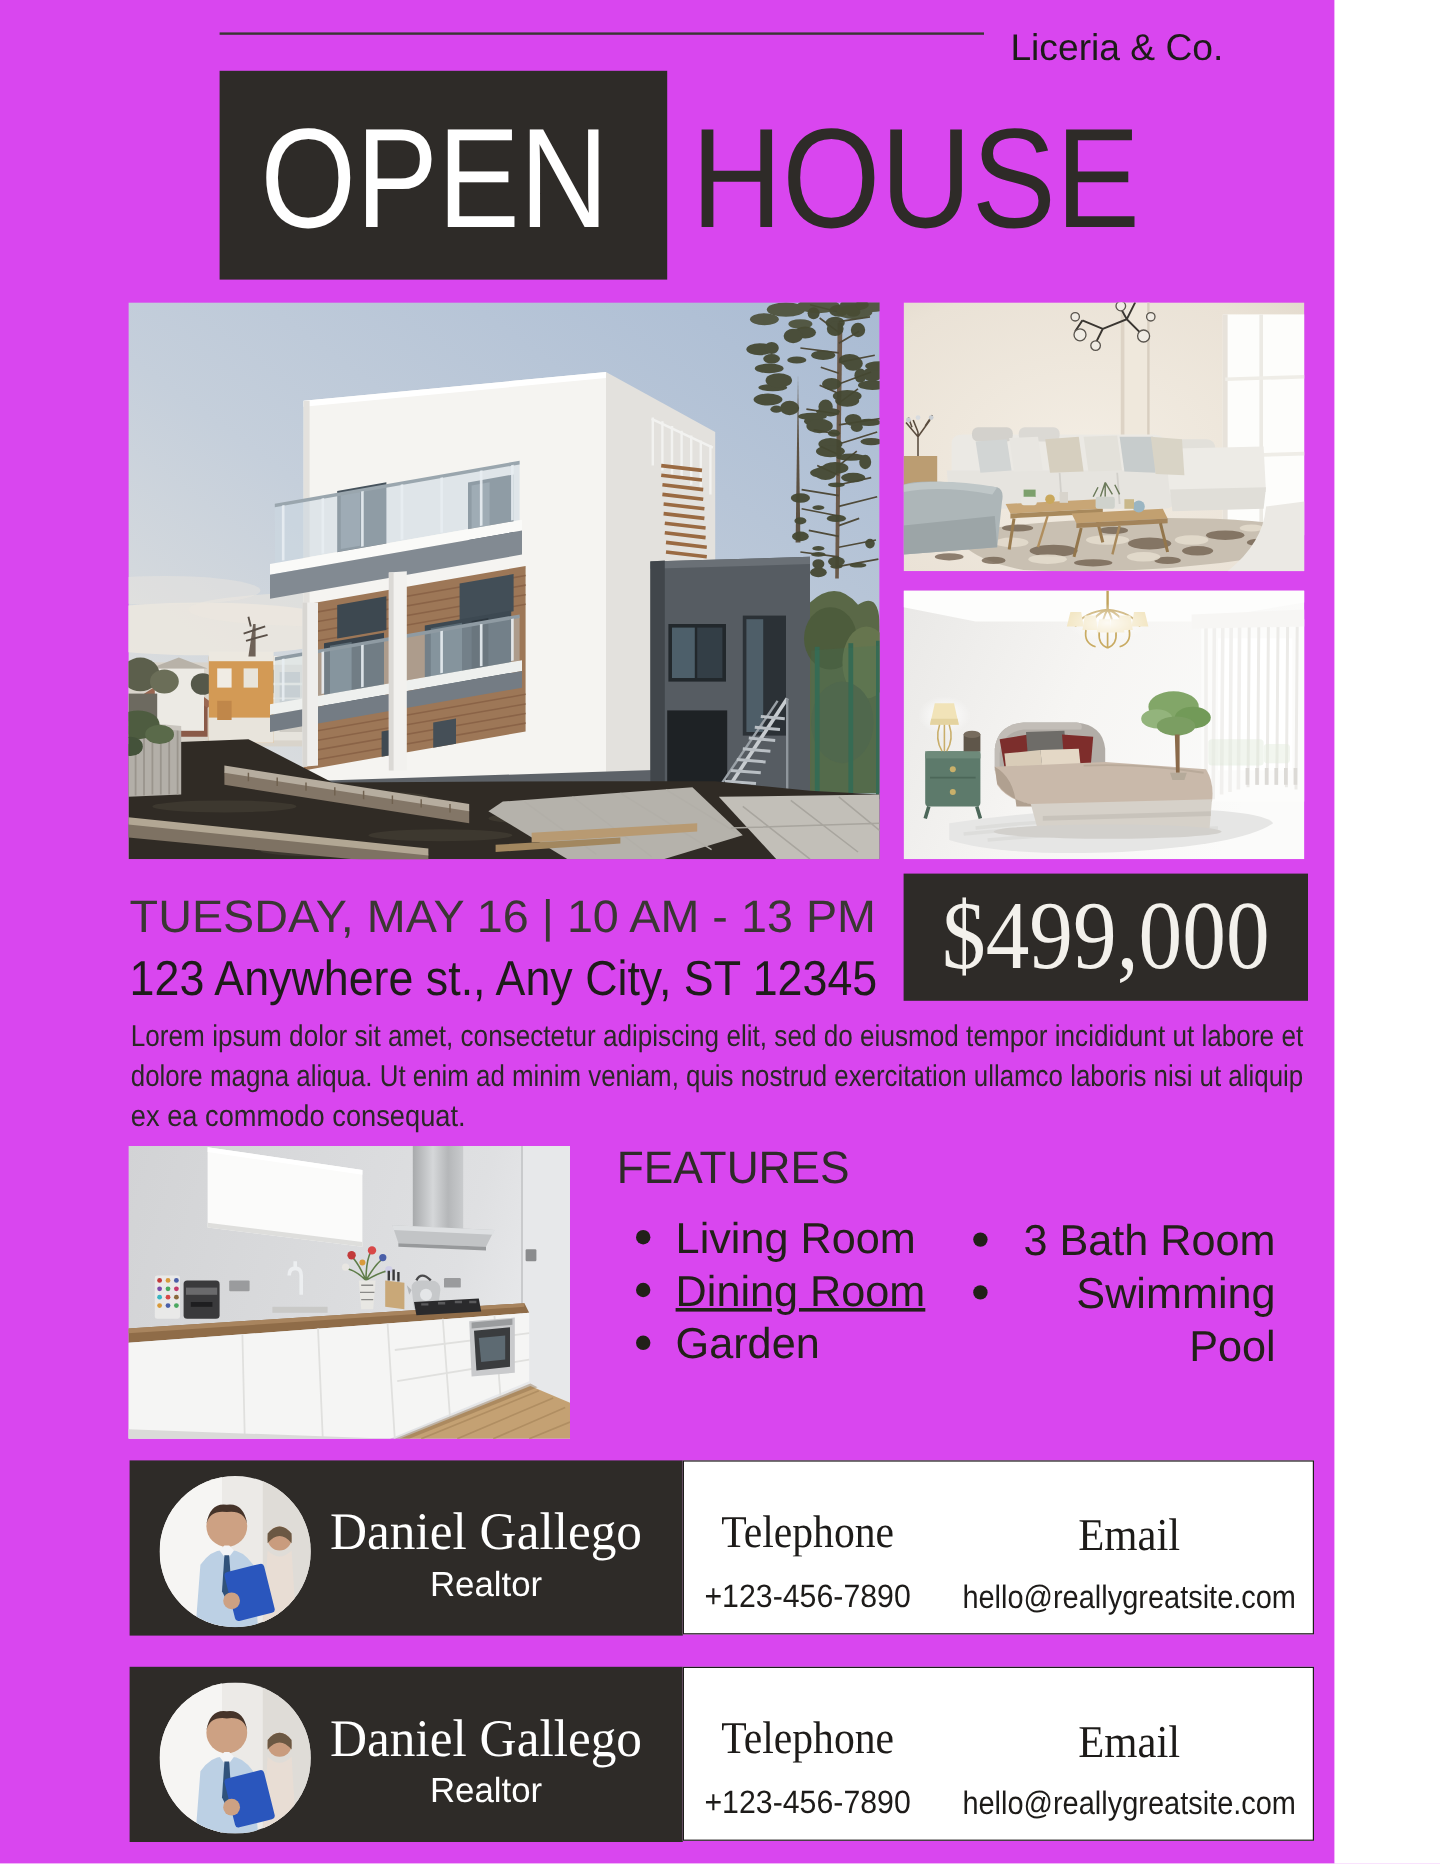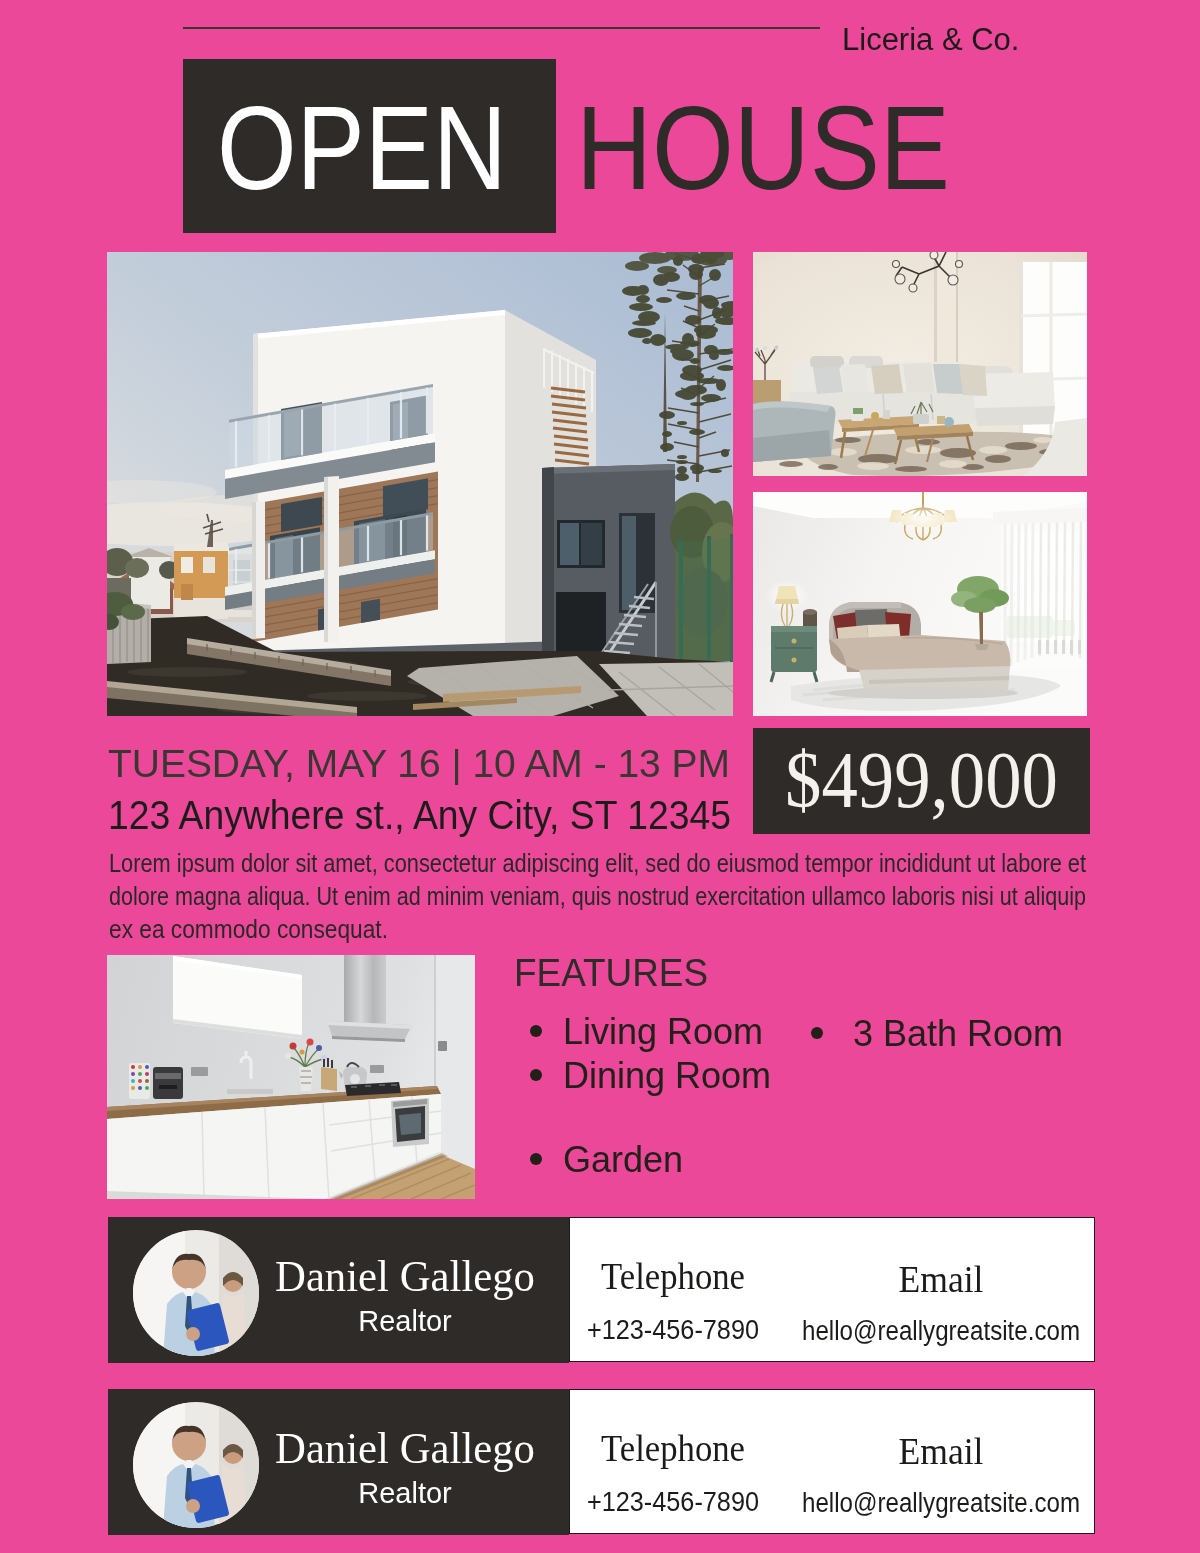--- a/index.html
+++ b/index.html
@@ -1,16 +1,16 @@
 <!DOCTYPE html>
 <html><head>
 <meta charset="utf-8">
 <style>
   html,body{margin:0;padding:0;background:#ffffff;}
-  .page{position:relative;width:1200px;height:1553px;background:#ec4899;overflow:hidden;
+  .page{position:relative;width:1112px;height:1553px;background:#d946ef;overflow:hidden;
         font-family:"Liberation Sans",sans-serif;}
   .abs{position:absolute;}
 </style>
 </head>
 <body>
 <div class="page">
 
   <div class="abs" style="left:183px;top:27px;width:637px;height:2px;background:#3a3733;"></div>
 
   <div class="abs" style="left:842px;top:22px;width:300px;font-size:31px;color:#1d1b19;letter-spacing:0px;">Liceria &amp; Co.</div>
@@ -726,26 +726,27 @@
     <path d="M244 244 L342 204 M274 244 L354 210 M304 244 L364 218 M334 244 L368 230" stroke="#b08e62" stroke-width="1.4" fill="none"></path>
     <path d="M222 244 L335 198 L341 201 L234 244 Z" fill="#8a6844" opacity="0.4"></path>
   </svg>
 
   <svg class="abs" style="left:514px;top:948px;" width="260" height="50">
     <text x="0" y="38" font-family="Liberation Sans, sans-serif" font-size="38" fill="#2e2b28" textLength="194" lengthAdjust="spacingAndGlyphs">FEATURES</text>
   </svg>
 
   <div class="abs" style="left:530px;top:1010px;width:300px;font-size:36px;line-height:44px;color:#222019;">
     <div style="position:relative;padding-left:33px;"><span style="position:absolute;left:0;top:15px;width:12px;height:12px;border-radius:50%;background:#222019;"></span>Living Room</div>
-    <div style="position:relative;padding-left:33px;"><span style="position:absolute;left:0;top:15px;width:12px;height:12px;border-radius:50%;background:#222019;"></span>Dining Room</div>
-    <div style="position:relative;padding-left:33px;margin-top:40px;"><span style="position:absolute;left:0;top:15px;width:12px;height:12px;border-radius:50%;background:#222019;"></span>Garden</div>
+    <div style="position:relative;padding-left:33px;text-decoration:underline;"><span style="position:absolute;left:0;top:15px;width:12px;height:12px;border-radius:50%;background:#222019;"></span>Dining Room</div>
+    <div style="position:relative;padding-left:33px;"><span style="position:absolute;left:0;top:15px;width:12px;height:12px;border-radius:50%;background:#222019;"></span>Garden</div>
   </div>
 
   <div class="abs" style="left:811px;top:1012px;width:252px;font-size:36px;line-height:44px;color:#222019;text-align:right;">
     <div style="position:relative;padding-left:33px;"><span style="position:absolute;left:0;top:15px;width:12px;height:12px;border-radius:50%;background:#222019;"></span>3 Bath Room</div>
+    <div style="position:relative;padding-left:33px;"><span style="position:absolute;left:0;top:15px;width:12px;height:12px;border-radius:50%;background:#222019;"></span>Swimming Pool</div>
   </div>
 
   <div class="abs" style="left:108px;top:1217px;width:988px;height:146px;">
 
     <div class="abs" style="left:0;top:0;width:461px;height:146px;background:#2e2b28;"></div>
 
     <div class="abs" style="left:461px;top:0;width:524px;height:143px;background:#ffffff;border:1.5px solid #1d1b19;"></div>
 
     <svg class="abs" style="left:25px;top:13px;" width="126" height="126" viewBox="0 0 126 126">
       <defs>

